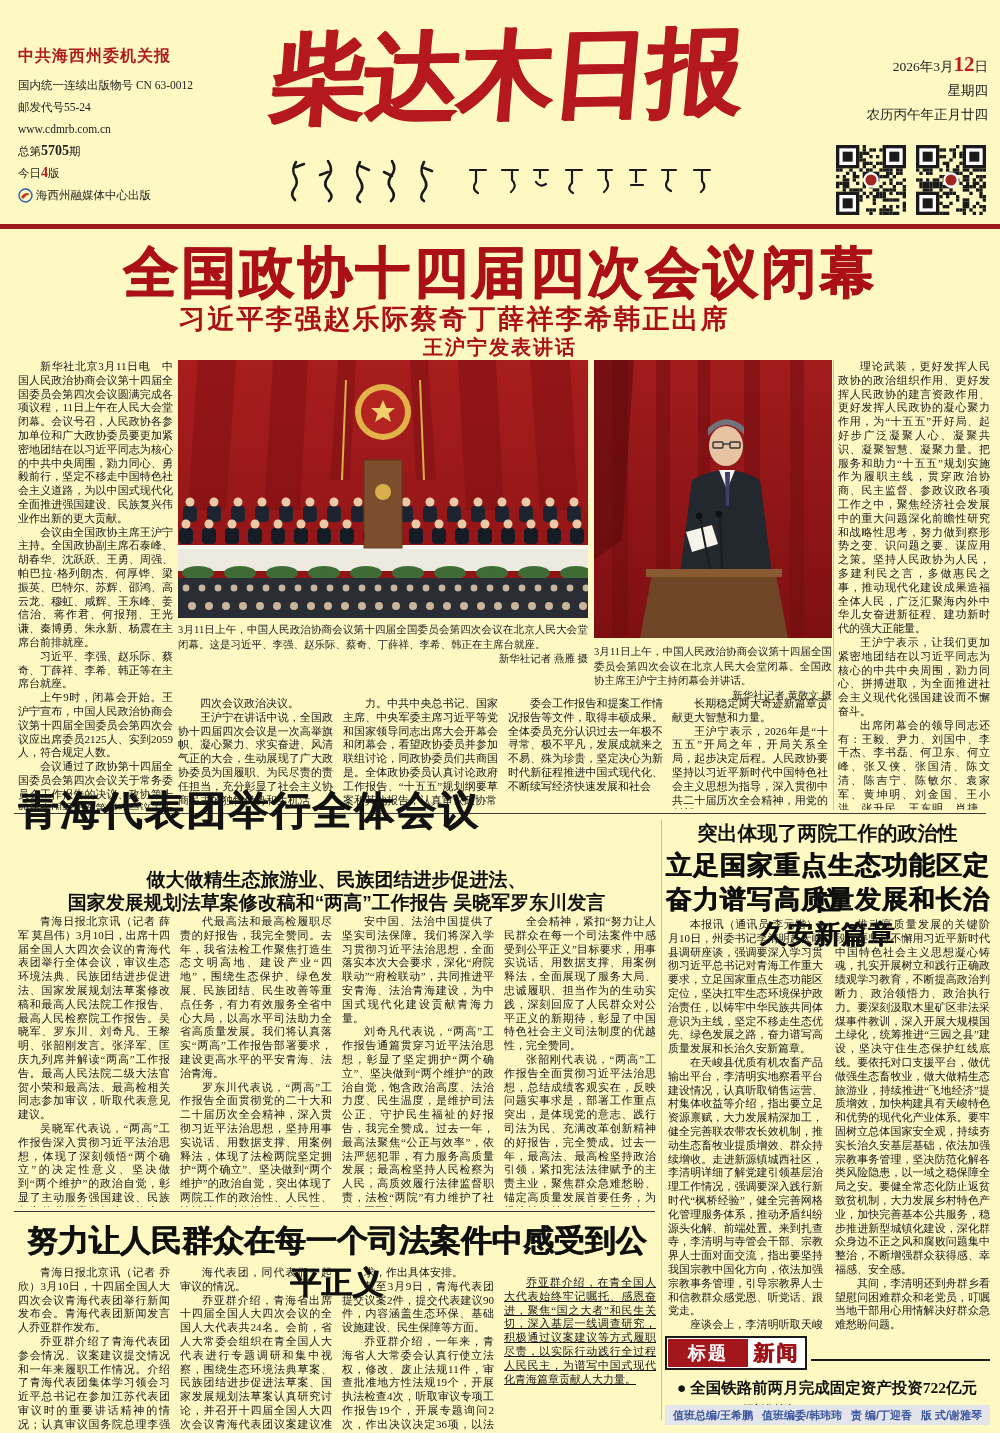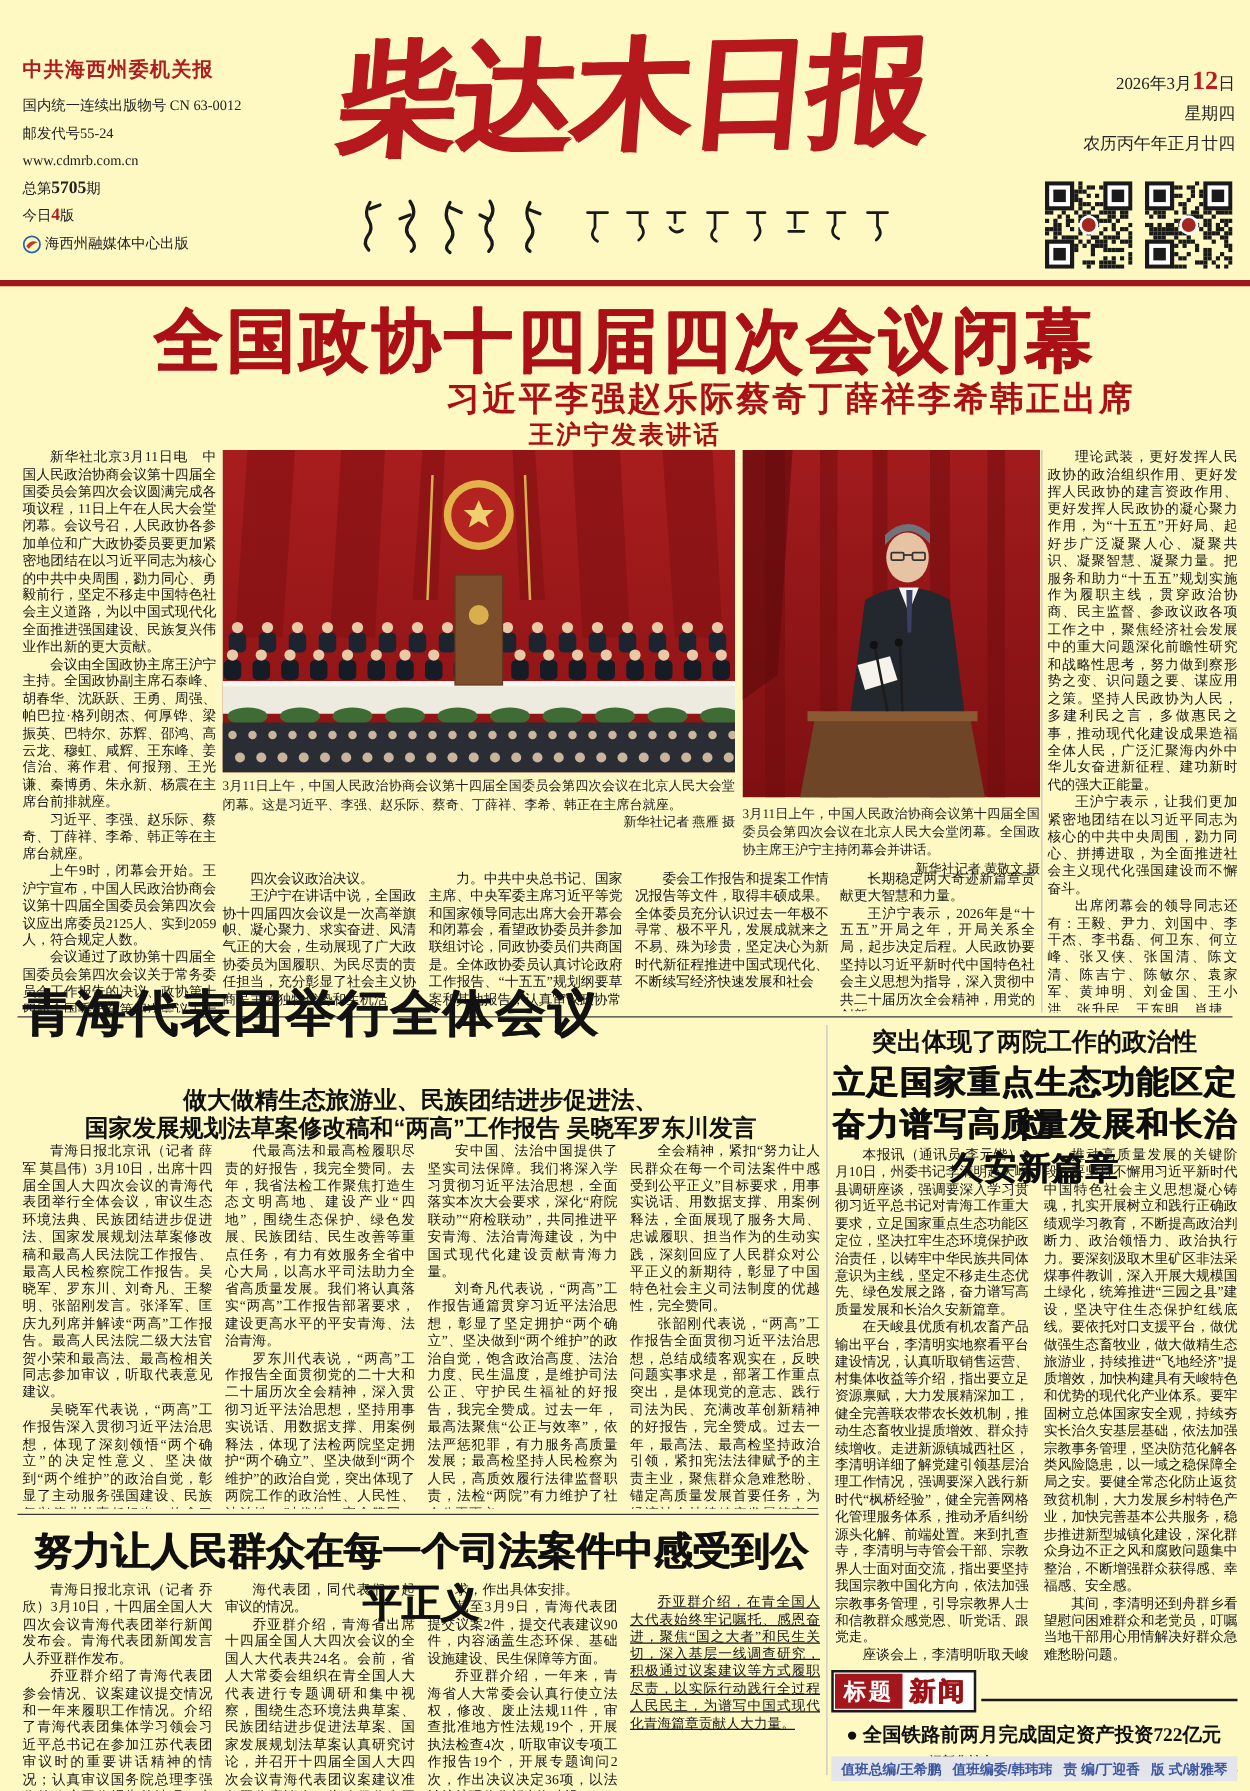--- a/index.html
+++ b/index.html
@@ -16,21 +16,21 @@
   .script-line{position:absolute;left:282px;top:158px;}
   .mh-date{position:absolute;left:820px;top:52px;width:168px;text-align:right;font-size:13.5px;line-height:24px;color:#222;}
   .mh-date .day{color:#c01a1f;font-size:21px;font-weight:700;}
   .qr{position:absolute;top:145px;}
   #qr1{left:836px;} #qr2{left:916px;}
   .red-rule{position:absolute;left:0;top:224px;width:1000px;height:5px;background:#9c1a1d;}
   
   .lead-hl{position:absolute;left:0;top:236px;width:1000px;text-align:center;
         font-size:55px;font-weight:900;color:#ab1016;letter-spacing:3px;
         text-shadow:1px 0 #ab1016,0 1px #ab1016;}
-  .lead-d1{position:absolute;left:0;top:301px;width:908px;text-align:right;
+  .lead-d1{position:absolute;left:0;top:301px;width:908px;text-align:center;
         font-size:27px;font-weight:900;color:#ab1016;letter-spacing:2px;}
   .lead-d2{position:absolute;left:0;top:334px;width:1000px;text-align:center;
         font-size:20px;font-weight:700;color:#ab1016;letter-spacing:2px;}
   .bodycol{position:absolute;overflow:hidden;font-size:11px;line-height:13.8px;text-align:justify;color:#161616;}
   .bodycol p{margin:0;text-indent:2em;}
   .photo{position:absolute;display:block;}
   .caption{position:absolute;font-size:10.5px;line-height:14.5px;text-align:justify;color:#222;}
   .caption .credit{display:block;text-align:right;}
   .vline{position:absolute;width:1px;background:#c3c3c3;}
   .hline{position:absolute;height:1px;background:#3a3a3a;}
@@ -44,21 +44,21 @@
         font:700 20px "Liberation Sans",sans-serif;color:#111;}
   .s3-hl{position:absolute;left:665px;width:325px;text-align:center;
         font:900 26px "Liberation Sans",sans-serif;color:#0e0e0e;letter-spacing:1px;text-shadow:1px 0 #0e0e0e;}
   
   .s4-hl{position:absolute;left:14px;top:1220px;width:645px;text-align:center;
         font-size:31px;font-weight:900;color:#101010;letter-spacing:0;text-shadow:1px 0 #101010;}
   
   .hn-box{position:absolute;left:665px;top:1336px;width:325px;}
   .hn-labelrow{display:flex;align-items:center;}
   .hn-labelwrap{display:inline-flex;align-items:center;border:2px solid #1a1a1a;background:#fff;padding:1px 6px 1px 1px;}
-  .hn-badge{background:#a3161b;color:#fff;font:900 18px "Liberation Sans",sans-serif;padding:2px 7px;letter-spacing:2px;}
+  .hn-badge{background:#a3161b;color:#fff;font:900 18px "Liberation Sans",sans-serif;padding:2px 20px;letter-spacing:2px;}
   .hn-word{color:#9c1216;font:900 21px "Liberation Sans",sans-serif;margin-left:5px;letter-spacing:2px;text-shadow:1px 0 #9c1216;}
   .hn-line{flex:1;height:2px;background:#1a1a1a;margin-left:4px;margin-top:14px;}
   .hn-item{margin:8px 0 0 12px;font-size:15.5px;font-weight:700;color:#101010;}
   .hn-srcrow{display:flex;align-items:flex-end;margin:4px 0 0 78px;}
   .hn-src{font-size:10.5px;font-weight:700;white-space:nowrap;}
   .hn-underline{flex:1;border-bottom:1.5px solid #222;margin-left:3px;height:12px;}
   
   .footerbar{position:absolute;left:665px;top:1405px;width:325px;height:20px;background:#e3e5ea;
         display:flex;justify-content:space-between;align-items:center;padding:0 8px;box-sizing:border-box;}
   .footerbar span{font:700 11px "Liberation Sans",sans-serif;color:#3c56a0;white-space:nowrap;}

